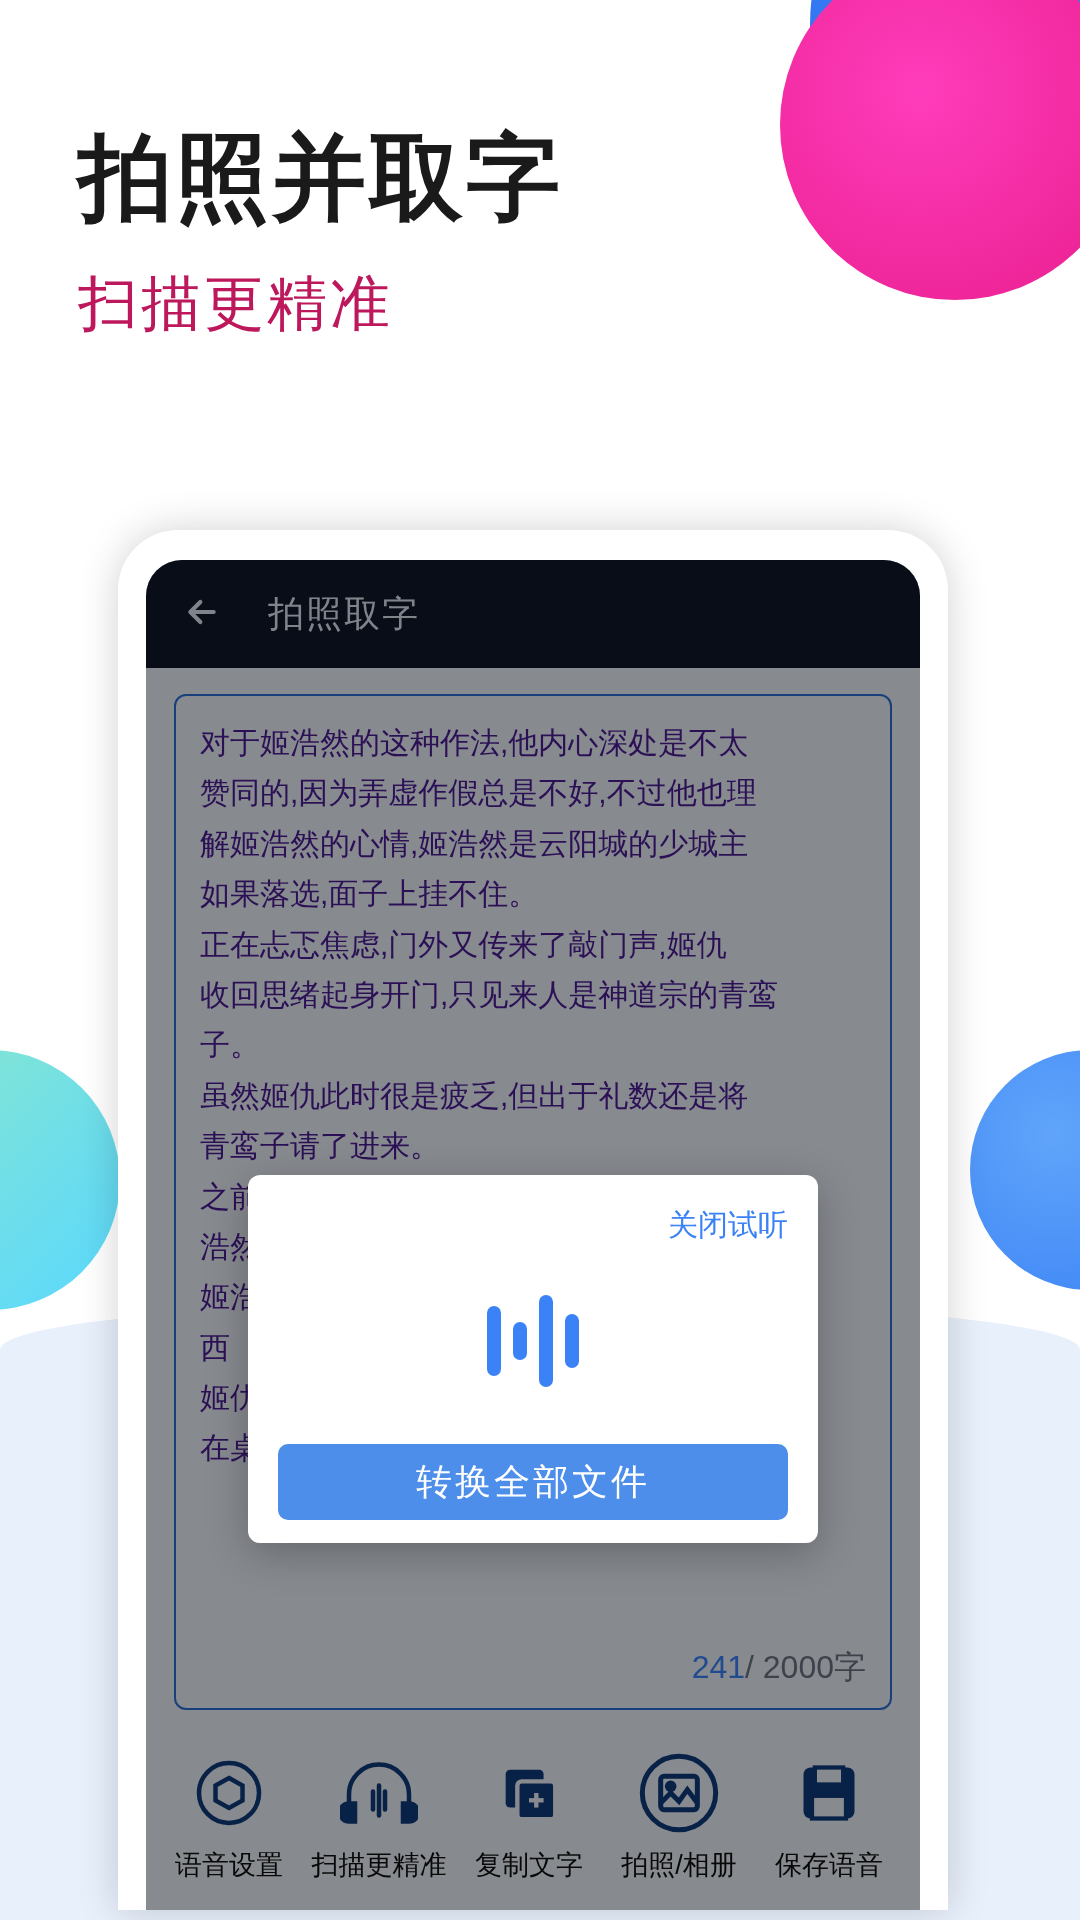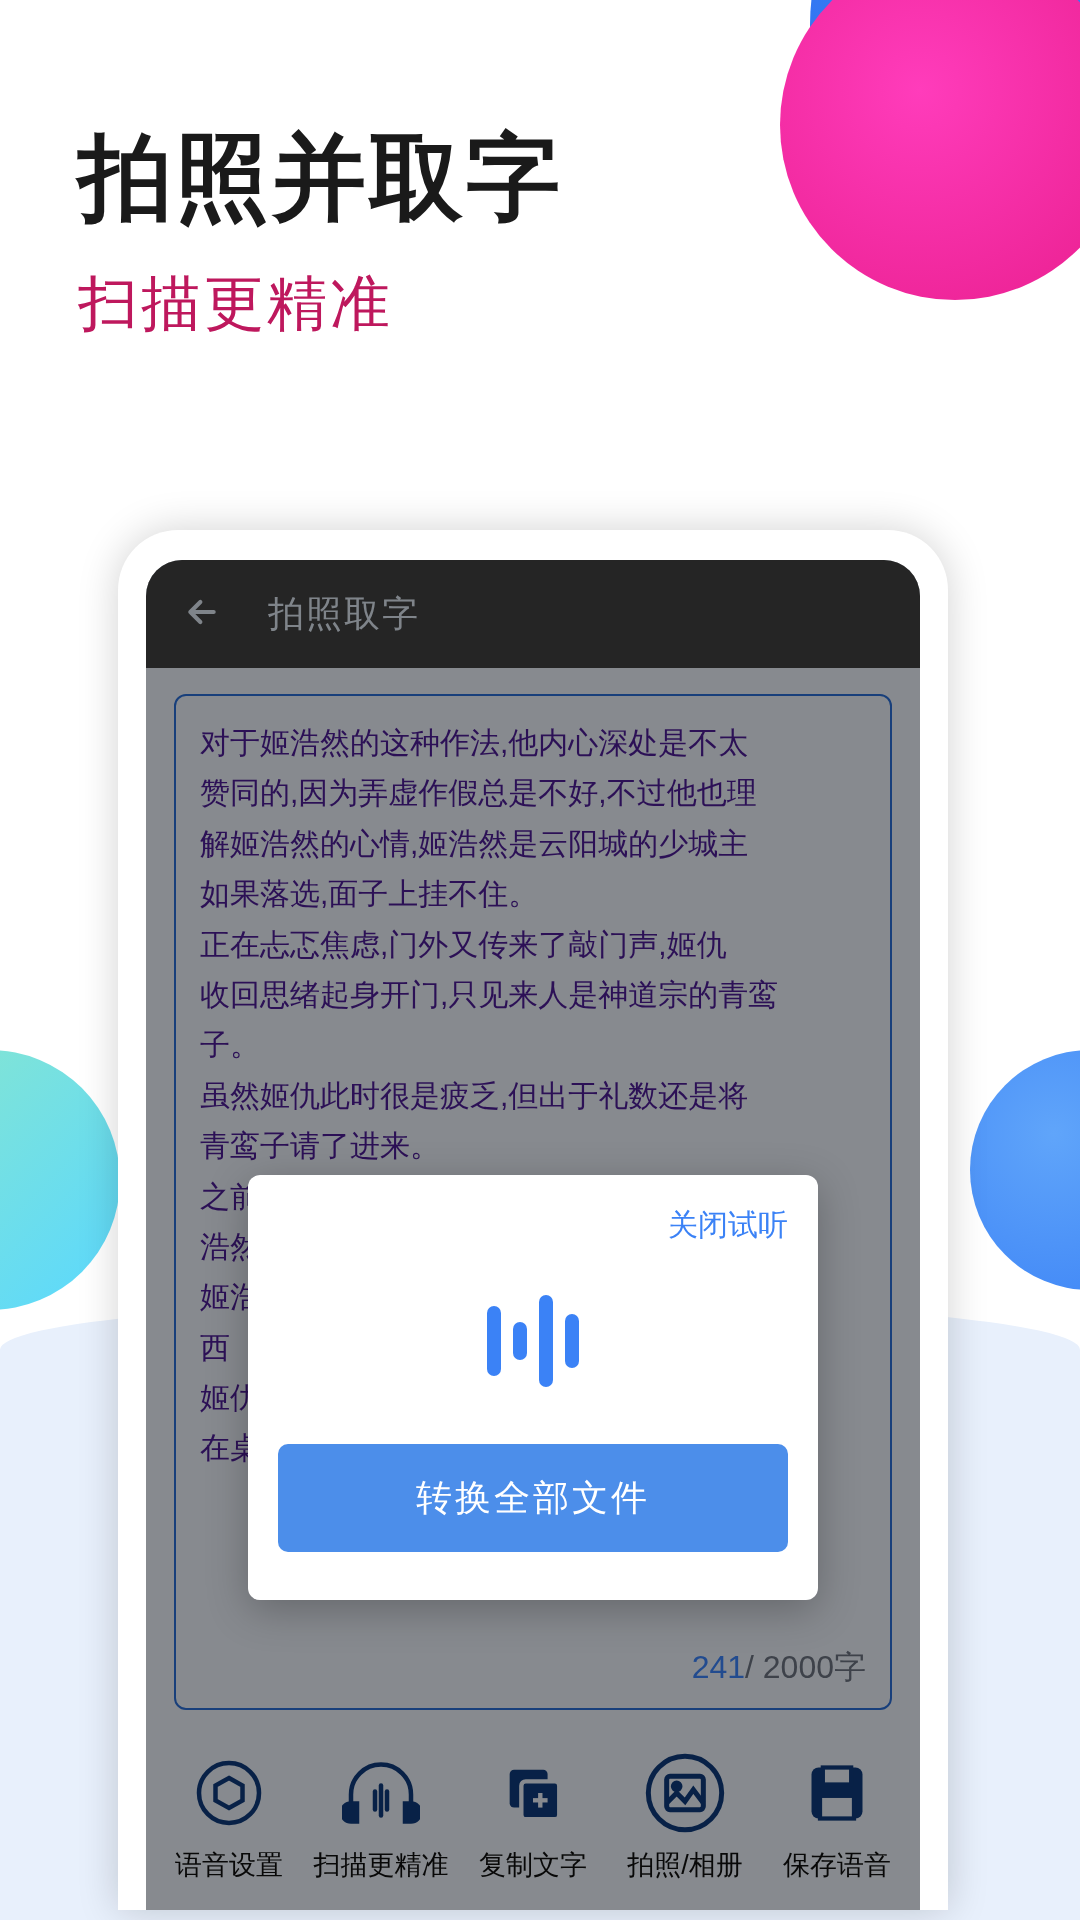--- a/index.html
+++ b/index.html
@@ -90,21 +90,21 @@
   width: 100%; height: 100%;
   background: #e8eef6;
   border-radius: 36px 36px 0 0;
   position: relative;
   overflow: hidden;
 }
 
 
 .app-header {
   height: 108px;
-  background: #404040;
+  background: #0f172a;
   display: flex;
   align-items: center;
   padding: 0 36px;
   gap: 46px;
 }
 .back-arrow { color: #dbe4ee; }
 .app-title {
   color: #dbe4ee;
   font-size: 36px;
   letter-spacing: 2px;
@@ -138,21 +138,21 @@
 }
 .char-count .cur { color: #3b82f6; }
 .char-count .max { color: #6b7280; }
 
 
 .toolbar {
   position: absolute;
   bottom: 0; left: 0; right: 0;
   height: 176px;
   display: flex;
-  justify-content: space-between;
+  justify-content: flex-start;
   align-items: center;
   padding: 0 8px 8px;
 }
 .tool-item {
   display: flex;
   flex-direction: column;
   align-items: center;
   gap: 14px;
   width: 150px;
 }
@@ -176,21 +176,21 @@
 
 
 .modal {
   position: absolute;
   left: 50%; top: 615px;
   transform: translateX(-50%);
   width: 570px;
   background: #fff;
   border-radius: 12px;
   box-shadow: 0 10px 40px rgba(0,0,0,.25);
-  padding: 30px 30px 48px;
+  padding: 30px 30px 23px;
   z-index: 10;
 }
 .modal-close-link {
   text-align: right;
   font-size: 30px;
   color: #3b82f6;
   margin-bottom: 40px;
 }
 .modal-wave {
   display: flex;
@@ -205,21 +205,21 @@
   width: 14px;
   background: #3b82f6;
   border-radius: 8px;
 }
 .modal-wave span:nth-child(1){height:70px}
 .modal-wave span:nth-child(2){height:38px}
 .modal-wave span:nth-child(3){height:92px}
 .modal-wave span:nth-child(4){height:54px}
 .modal-btn {
   width: 100%;
-  height: 108px;
+  height: 76px;
   background: #4c8eea;
   color: #fff;
   border: none;
   border-radius: 10px;
   font-size: 36px;
   letter-spacing: 3px;
 }
 
 
 .tool-icon svg { stroke: #0f3a7a; fill: none; }

